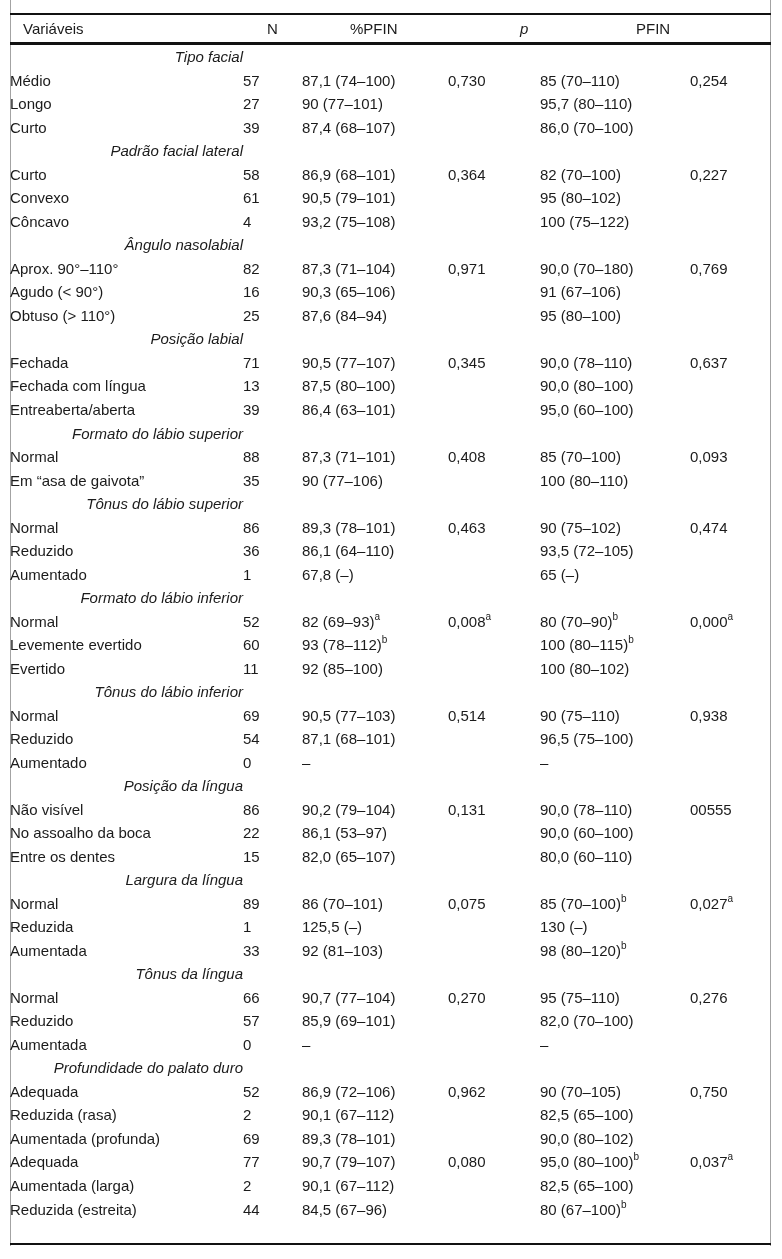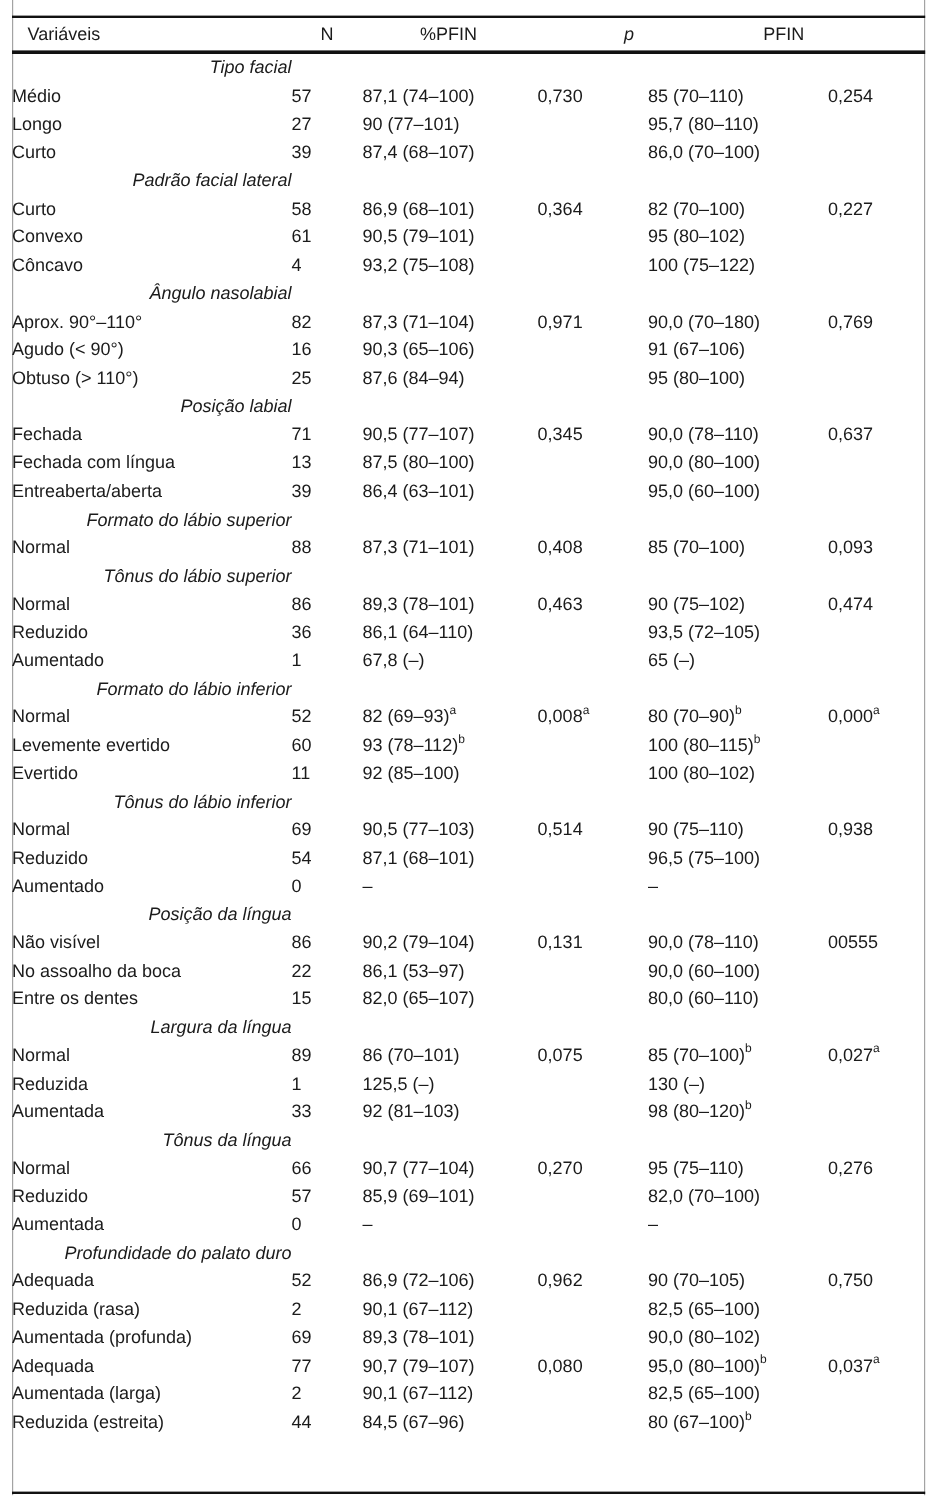--- a/index.html
+++ b/index.html
@@ -213,20 +213,28 @@
       </div>
       <div class="row grid-cols">
         <div class="cell var-label">Normal</div>
         <div class="cell">88</div>
         <div class="cell">87,3 (71–101)</div>
         <div class="cell">0,408</div>
         <div class="cell">85 (70–100)</div>
         <div class="cell">0,093</div>
       </div>
       <div class="row grid-cols">
+        <div class="cell var-label">Em “asa de gaivota”</div>
+        <div class="cell">35</div>
+        <div class="cell">90 (77–106)</div>
+        <div class="cell"></div>
+        <div class="cell">100 (80–110)</div>
+        <div class="cell"></div>
+      </div>
+      <div class="row grid-cols">
         <div class="cell section-title">Tônus do lábio superior</div>
         <div class="cell"></div>
         <div class="cell"></div>
         <div class="cell"></div>
         <div class="cell"></div>
         <div class="cell"></div>
       </div>
       <div class="row grid-cols">
         <div class="cell var-label">Normal</div>
         <div class="cell">86</div>

